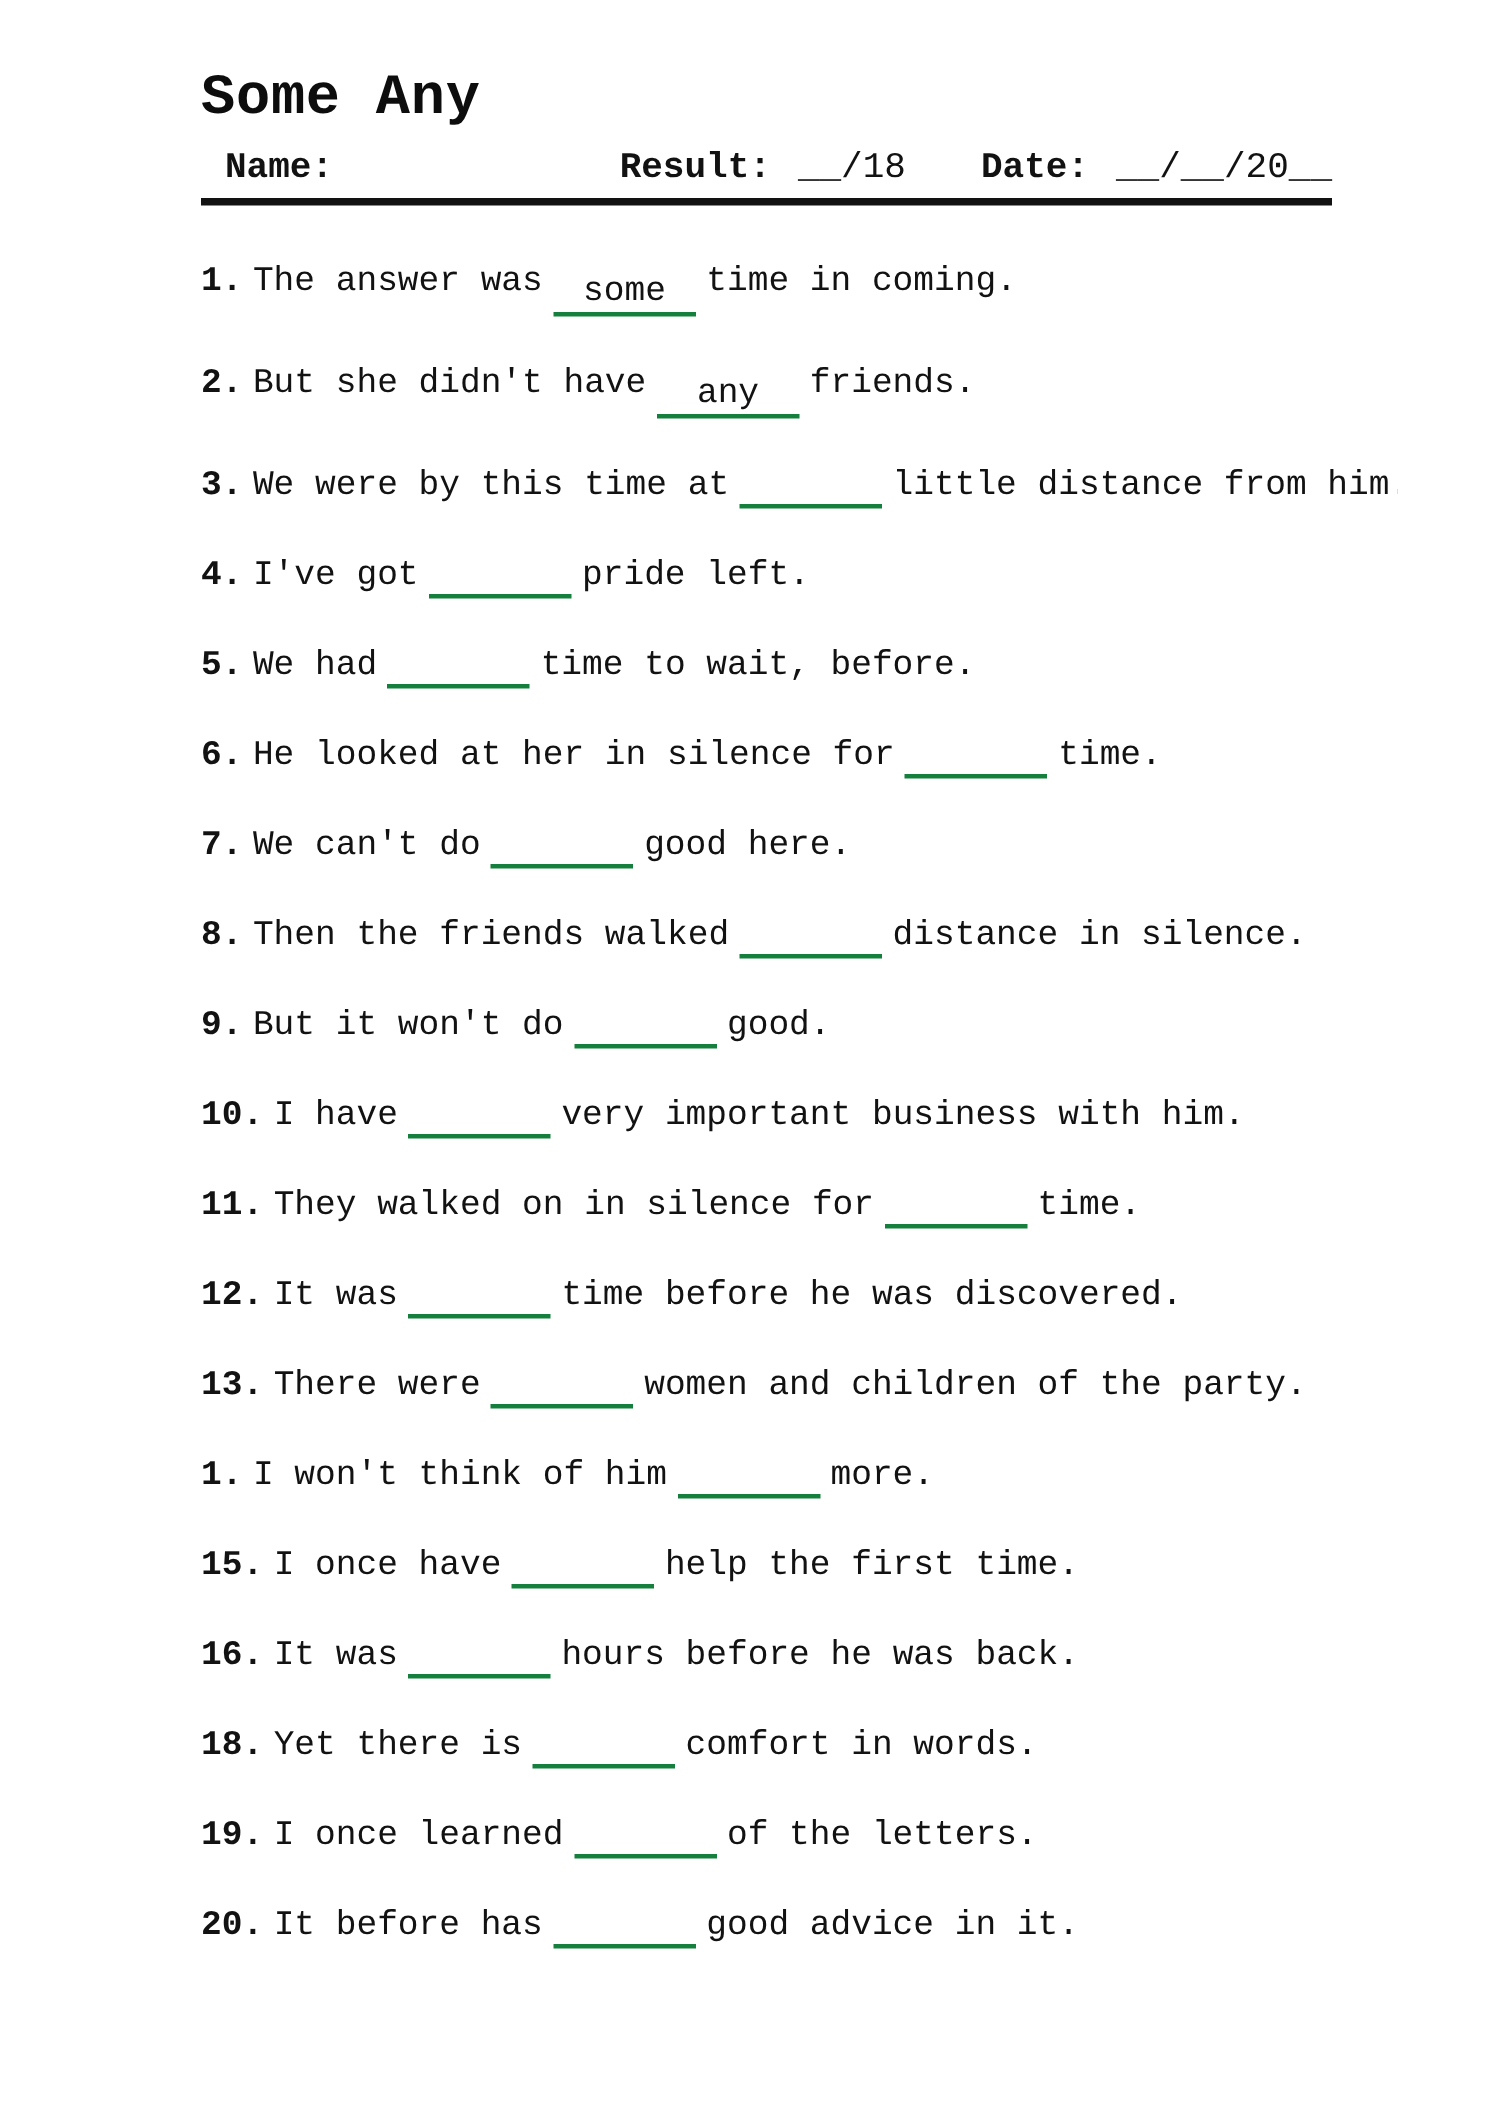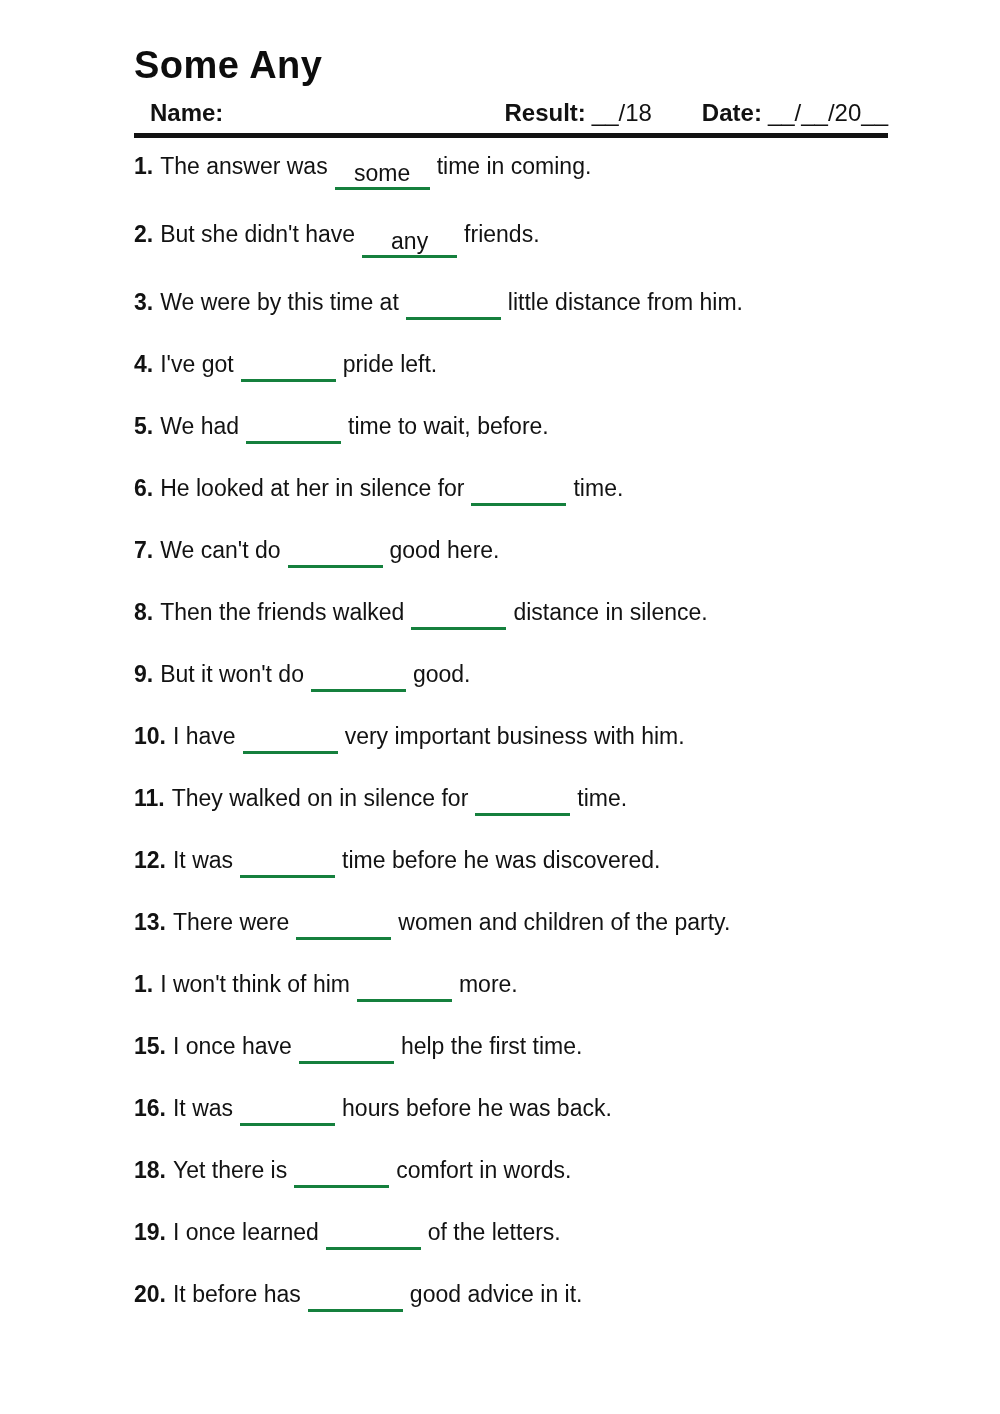--- a/index.html
+++ b/index.html
@@ -8,21 +8,21 @@
     background: #ffffff;
   }
   .page {
     position: relative;
     width: 864px;
     height: 1414px;
     margin: 0 auto;
     background: #ffffff;
     box-sizing: border-box;
     padding: 44px 44px 0 66px;
-    font-family: Liberation Sans, sans-serif;
+    font-family: Liberation Mono, monospace;
     color: #121212;
     overflow: hidden;
   }
   .title {
     font-size: 38px;
     font-weight: bold;
     margin: 0 0 12px 0;
     letter-spacing: 0.5px;
     color: #0d0d0d;
   }
@@ -39,29 +39,29 @@
   .header-right {
     display: flex;
     gap: 34px;
     align-items: baseline;
   }
   .field-group {
     white-space: nowrap;
   }
   .field-group .value {
     font-weight: normal;
-    margin-left: 6px;
+    margin-left: 18px;
   }
   .rule {
     height: 5px;
     background: #121212;
     margin-top: 6px;
   }
   .items {
-    margin-top: 14px;
+    margin-top: 36px;
   }
   .item {
     font-size: 23px;
     line-height: 29px;
     margin-bottom: 30px;
     white-space: nowrap;
   }
   .item .num {
     font-weight: bold;
     margin-right: 7px;

